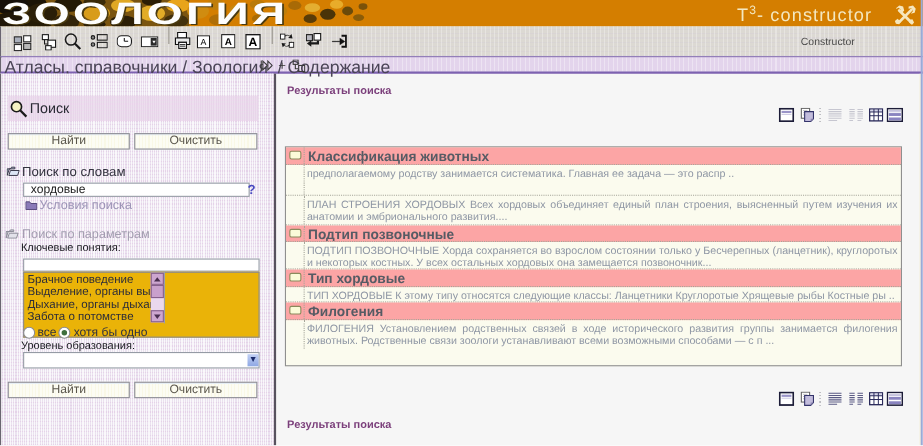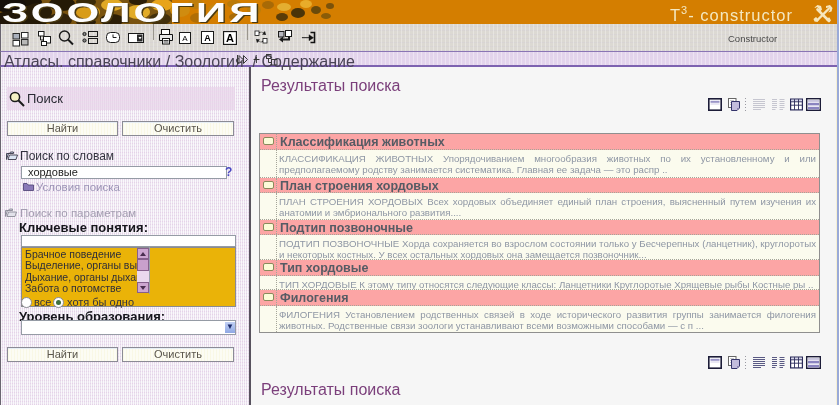--- a/index.html
+++ b/index.html
@@ -30,40 +30,40 @@
 #bluestrip{left:837px;top:0px;width:2px;height:405px;background:#9aaad8}
 #creamline{left:836px;top:67px;width:1px;height:338px;background:#f6f0d4}
 .pinkbar{left:7px;top:87px;width:228px;height:23px;background-color:#e7d6e9;
  background-image:repeating-linear-gradient(90deg,rgba(255,255,255,.22) 0 1px,rgba(0,0,0,0) 1px 2px),repeating-linear-gradient(0deg,rgba(238,205,238,.3) 0 1px,rgba(0,0,0,0) 1px 3px)}
 .pinkbar span{position:absolute;left:20px;top:4px;font-size:13px;font-weight:normal;color:#2a2a34}
 .btn{height:15px;background-color:#fcfcf4;border:1px solid #8b8b95;box-shadow:inset 0 1px 0 #e6eef4;font-size:11px;color:#5a564c;text-align:center;line-height:13px;
  background-image:repeating-linear-gradient(90deg,rgba(244,240,200,.32) 0 1px,rgba(0,0,0,0) 1px 3px)}
 .lbl{font-size:12px;color:#32323e;white-space:nowrap}
 .dimlbl{font-size:11.5px;color:#9c94b6;white-space:nowrap}
 .graylbl{font-size:11.5px;color:#a39db0;white-space:nowrap}
-.boldlbl{font-size:13px;font-weight:bold;color:#16161c;white-space:nowrap}
+.boldlbl{font-size:10px;font-weight:normal;color:#16161c;white-space:nowrap}
 .inp{background:#fff;border:1px solid #959ba5}
 
 #lb{left:21px;top:247px;width:215px;height:60px;background:#eab308;border:1px solid #8a8a92}
 #lb .items{left:3px;top:1px;font-size:10.5px;line-height:11.3px;color:#2e2e38;white-space:nowrap;position:absolute;width:114px;overflow:hidden}
 #lbdiv{left:149px;top:247px;width:1px;height:47px;background:#9aa0a8}
 #sbar{left:137px;top:248px;width:12px;height:45px;background:#ead8ee}
 .sbtn{left:0;width:12px;height:11px;background:#cda6d0;border:1px solid #86608c;position:absolute}
 .tri{position:absolute;left:2px;width:0;height:0;border-left:3px solid transparent;border-right:3px solid transparent}
 .tri.up{top:3px;border-bottom:4px solid #4a2e50}
 .tri.dn{top:3px;border-top:4px solid #4a2e50}
 .sthumb{left:0;top:11px;width:12px;height:12px;background:#c9a0cc;border:1px solid #86608c;position:absolute}
 
 .radio{width:11px;height:11px;border-radius:50%;background:#fff;border:1px solid #8a8a92}
 .rdot{width:5px;height:5px;border-radius:50%;background:#3e6e3e}
 
 #combo{left:21px;top:320px;width:215px;height:15px;background:#fff;border:1px solid #959ba5}
 #cbtn{left:203px;top:1px;width:10px;height:11px;background:linear-gradient(#c2d0f4,#8fa8e4);position:absolute;color:#1a2a6a;font-size:8px;line-height:10px;text-align:center}
 
-.reslbl{font-size:16px;font-weight:normal;color:#7b3f7b}
+.reslbl{font-size:10px;font-weight:bold;color:#7b3f7b}
 #tbl{left:259px;top:133px;width:561px;height:200px;border:1px solid #8f8f8f;background:#fbfbee}
 .row{position:relative;display:flex;width:100%;border-bottom:1px dotted #a5a599}
 .row:last-child{border-bottom:none}
 .ic{width:17px;border-right:1px dotted #a5a599;position:relative;flex:none}
 .hd{background:#fca5a5;height:16px}
 .hd .tx{font-size:12.5px;font-weight:bold;color:#565b64;padding:1px 0 0 3px;white-space:nowrap}
 .bd .tx{font-size:9.7px;line-height:11px;color:#8e96a4;padding:3px 3px 0 2px}
 .bd .tx div{white-space:nowrap;overflow:hidden}
 .tx{flex:1;overflow:hidden}
 .j{text-align:justify;text-align-last:justify}
@@ -376,29 +376,22 @@
  <div id="tbl">
   <div class="row hd">
         <div class="ic">
           <span class="icbox"></span>
         </div>
         <div class="tx">Классификация животных</div>
       </div>
   <div class="row bd" style="height:28px">
         <div class="ic"></div>
         <div class="tx">
-          <div class="j">КЛАССИФИКАЦИЯ ЖИВОТНЫХ Упорядочиванием многообразия животных по их установленному и или</div>
           <div>предполагаемому родству занимается систематика. Главная ее задача — это распр ..</div>
         </div>
-      </div>
-  <div class="row hd" style="height:15px">
-        <div class="ic">
-          <span class="icbox"></span>
-        </div>
-        <div class="tx">План строения хордовых</div>
       </div>
   <div class="row bd" style="height:27px">
         <div class="ic"></div>
         <div class="tx">
           <div class="j">ПЛАН СТРОЕНИЯ ХОРДОВЫХ Всех хордовых объединяет единый план строения, выясненный путем изучения их</div>
           <div>анатомии и эмбрионального развития....</div>
         </div>
       </div>
   <div class="row hd" style="height:15px">
         <div class="ic">

